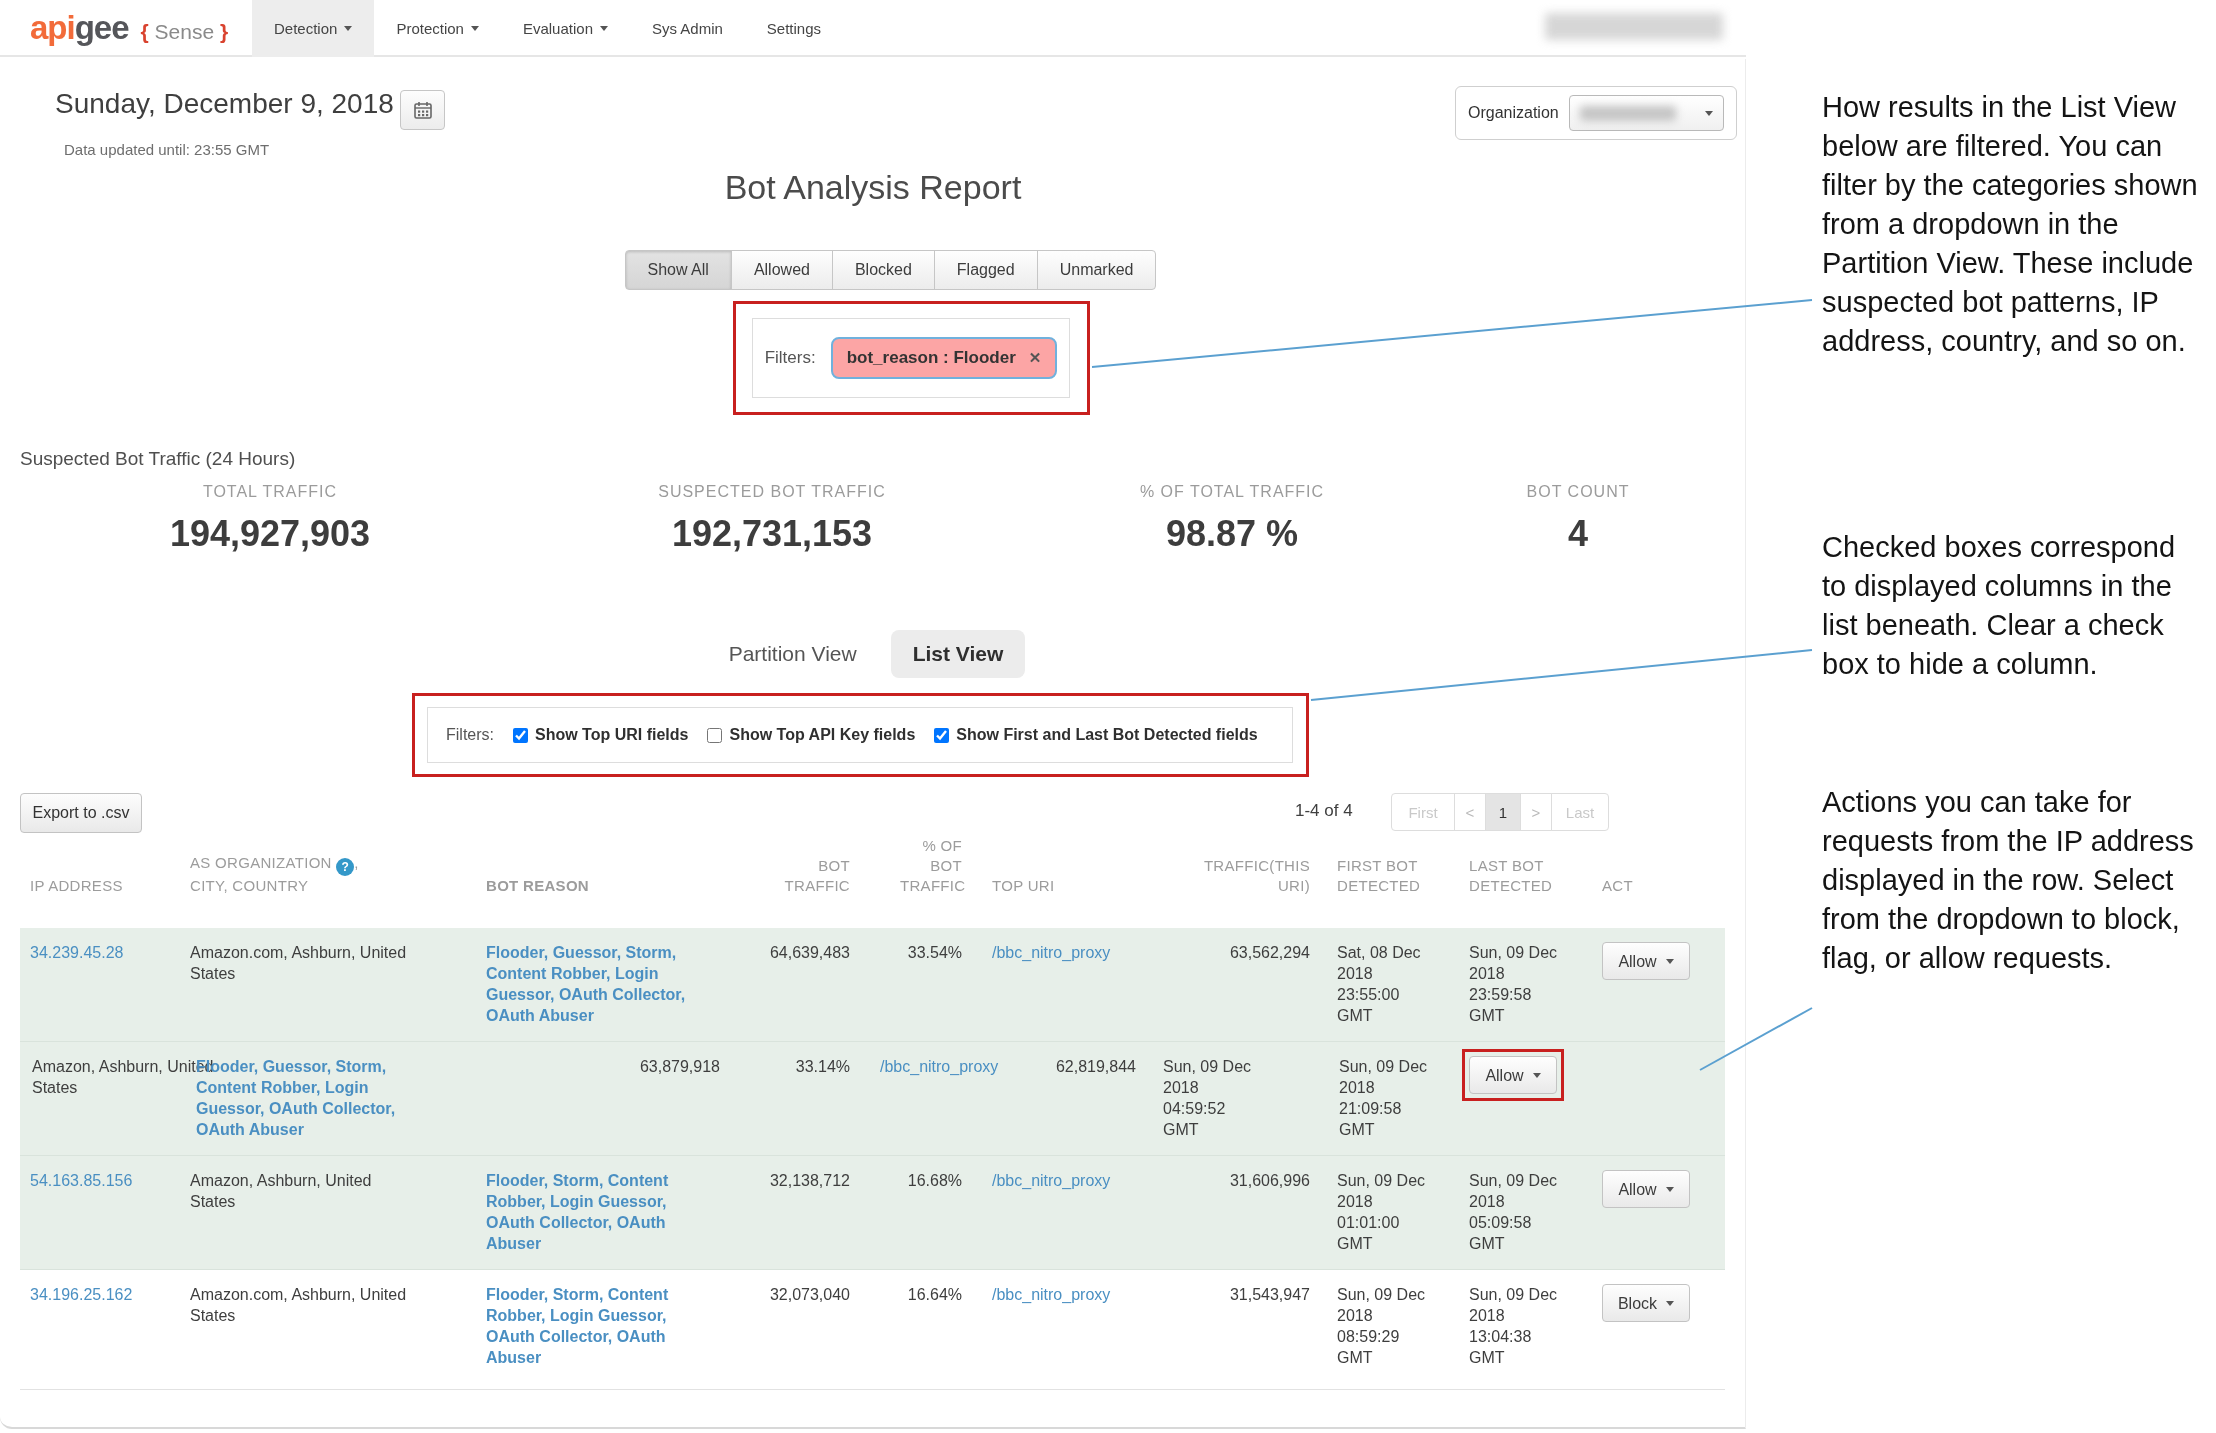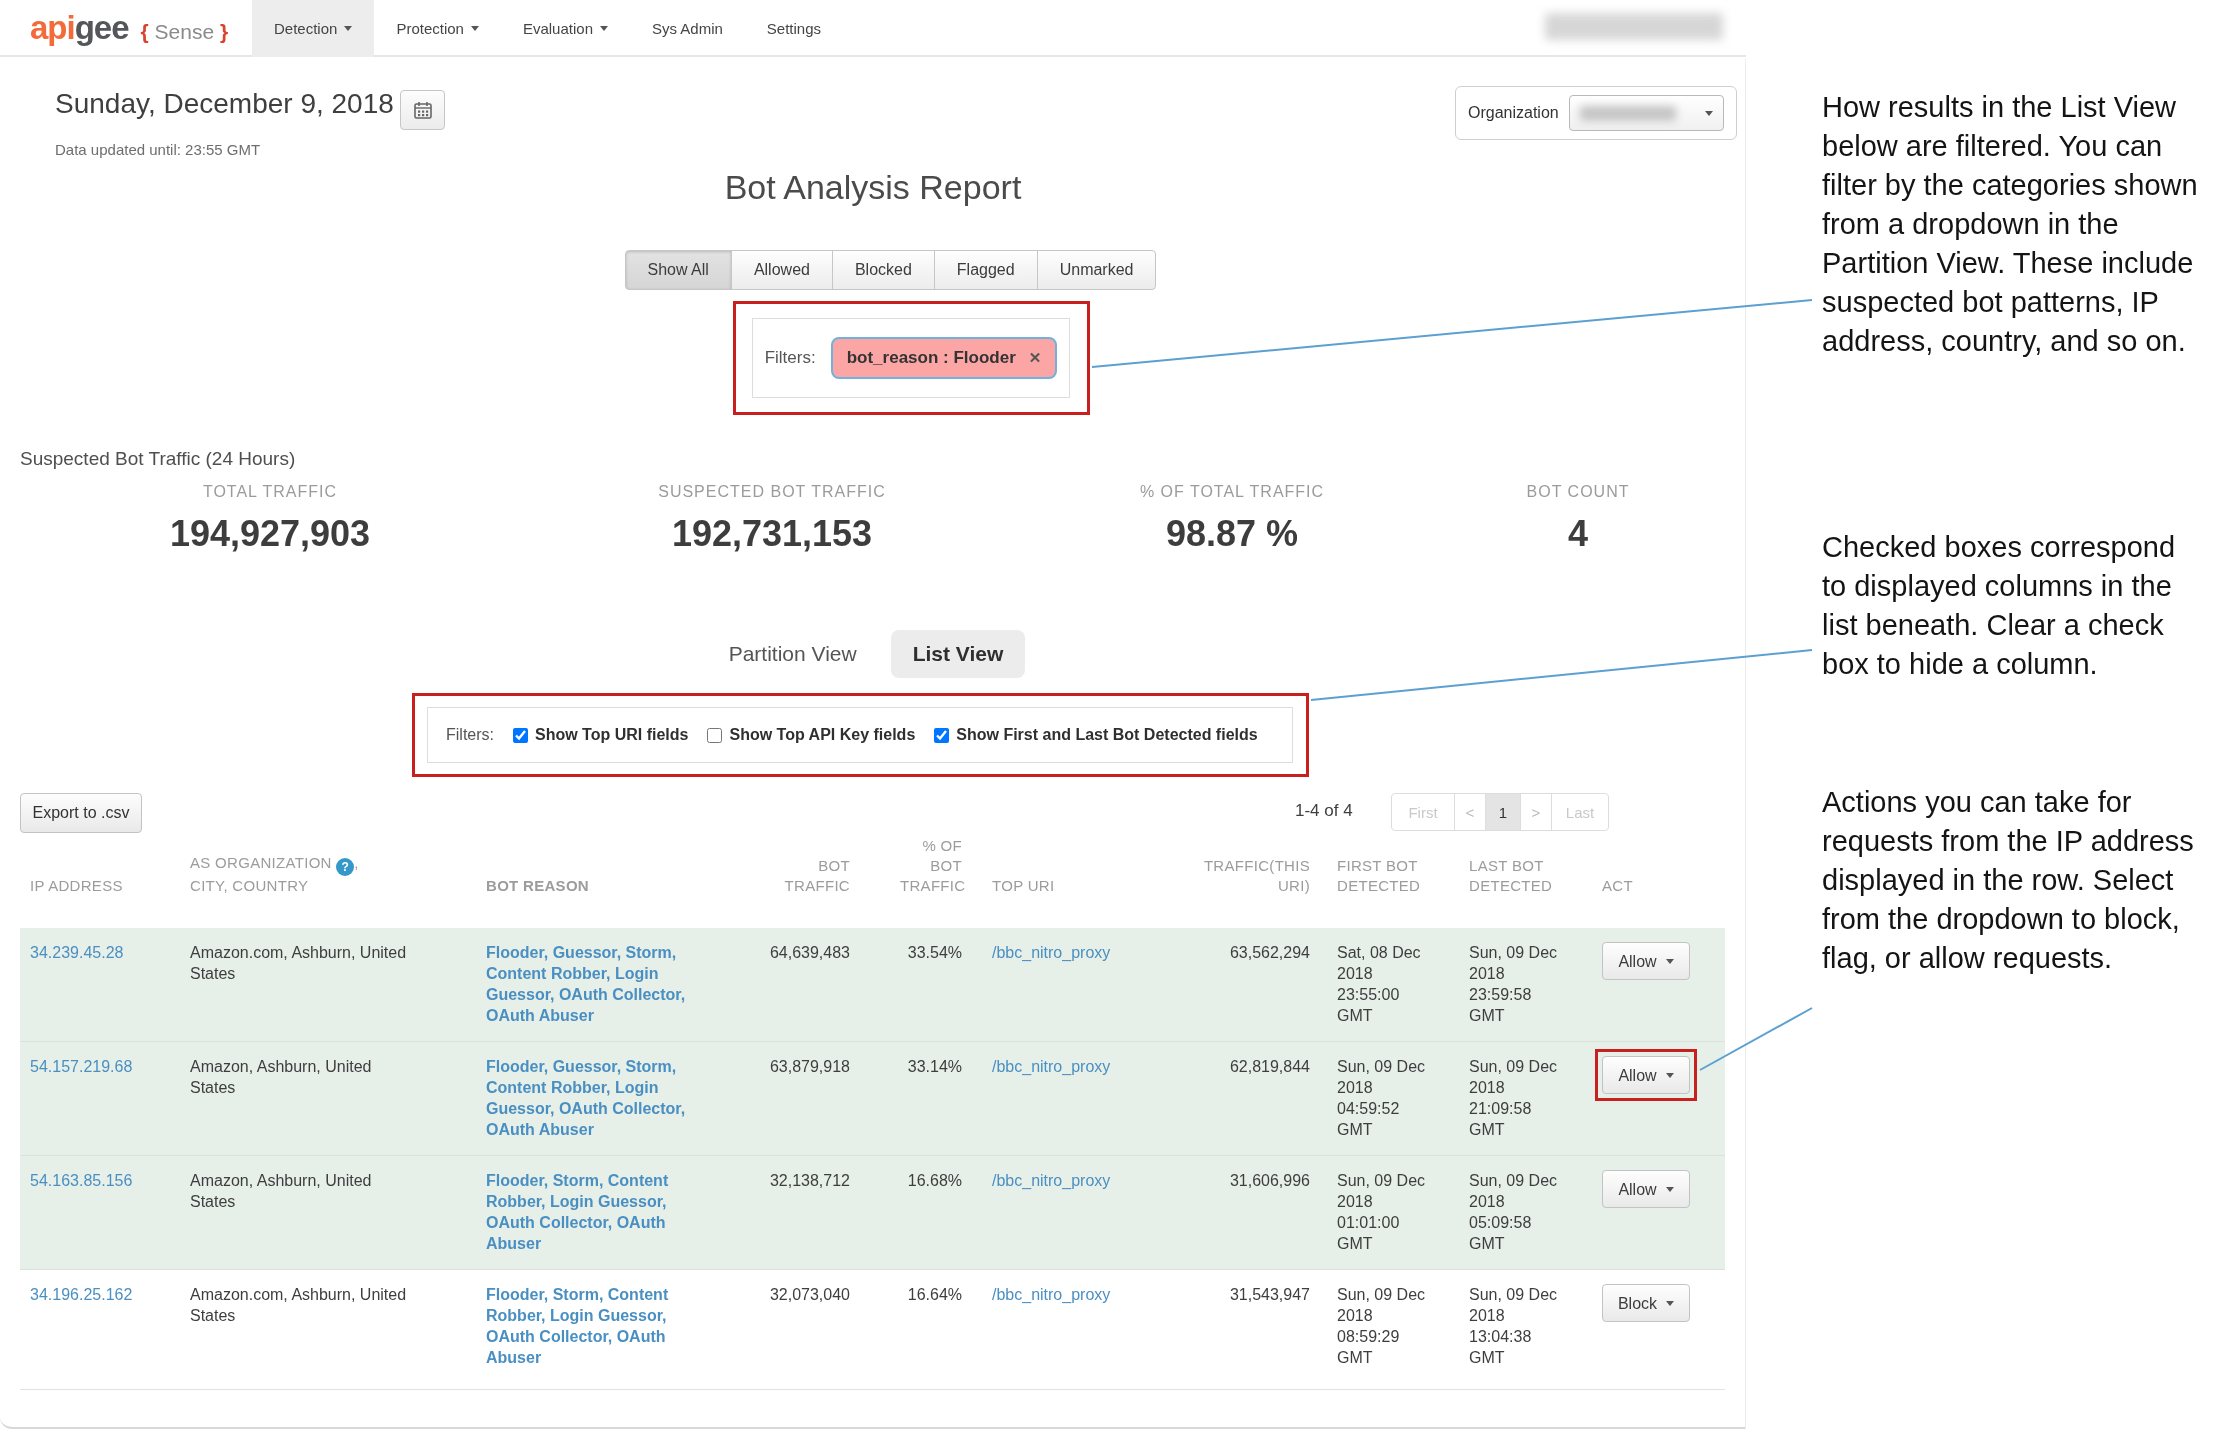--- a/index.html
+++ b/index.html
@@ -27,21 +27,21 @@
   
   .app { position:absolute; left:0; top:59px; width:1746px; height:1370px;
     border-right:1px solid #ececec; border-bottom:2px solid #d8d8d8;
     border-bottom-left-radius:12px; }
 
   
   .date-title { position:absolute; left:55px; top:88px; font-size:28px; font-weight:400; color:#3f3f3f; }
   .calendar-btn { position:absolute; left:400px; top:90px; width:45px; height:40px;
     border:1px solid #c6c6c6; border-radius:4px; background:linear-gradient(#fdfdfd,#ececec);
     display:flex; align-items:center; justify-content:center; cursor:pointer; }
-  .updated { position:absolute; left:55px; top:141px; font-size:15px; color:#6e6e6e; }
+  .updated { position:absolute; left:64px; top:141px; font-size:15px; color:#6e6e6e; }
 
   
   .org-box { position:absolute; left:1455px; top:86px; width:282px; height:54px;
     border:1px solid #cfcfcf; border-radius:6px; background:#fff;
     display:flex; align-items:center; gap:10px; padding:0 12px; }
   .org-label { font-size:16px; color:#333; }
   .org-select { flex:1; height:36px; border:1px solid #b9b9b9; border-radius:4px;
     background:linear-gradient(#fff,#f0f0f0); display:flex; align-items:center;
     justify-content:space-between; padding:0 10px; cursor:pointer; }
   .blur-sm { width:96px; height:15px; background:#c4c4c4; border-radius:3px; filter:blur(4px); }
@@ -302,21 +302,20 @@
     <div class="right">63,562,294</div>
     <div class="cell-date pad27"><span>Sat, 08 Dec 2018 23:55:00 GMT</span></div>
     <div class="cell-date pad29"><span>Sun, 09 Dec 2018 23:59:58 GMT</span></div>
     <div class="pad29"><div class="act-wrap"><div class="act-btn">
             <span>Allow</span>
             <span class="caret"></span>
           </div></div></div>
   </div>
 
   <div class="trow green grid-cols">
-    <div class="pad10"><a class="link">54.157.219.68</a></div>
     <div class="cell-org" style="padding-left:12px;"><span>Amazon, Ashburn, United States</span></div>
     <div class="cell-reason pad18"><span class="link">Flooder, Guessor, Storm, Content Robber, Login Guessor, OAuth Collector, OAuth Abuser</span></div>
     <div class="right">63,879,918</div>
     <div class="right">33.14%</div>
     <div class="pad30"><a class="link">/bbc_nitro_proxy</a></div>
     <div class="right">62,819,844</div>
     <div class="cell-date pad27"><span>Sun, 09 Dec 2018 04:59:52 GMT</span></div>
     <div class="cell-date pad29"><span>Sun, 09 Dec 2018 21:09:58 GMT</span></div>
     <div class="pad29"><div class="act-wrap"><div class="act-btn">
             <span>Allow</span>

